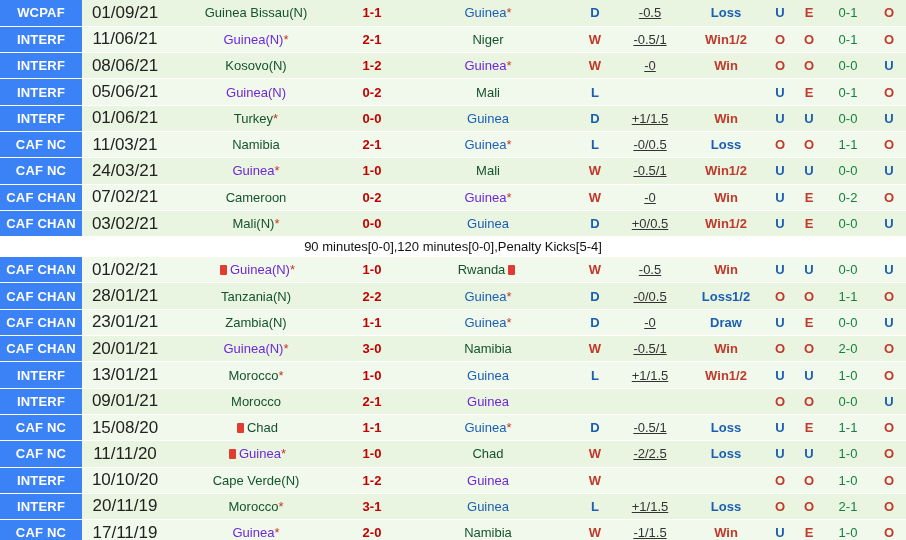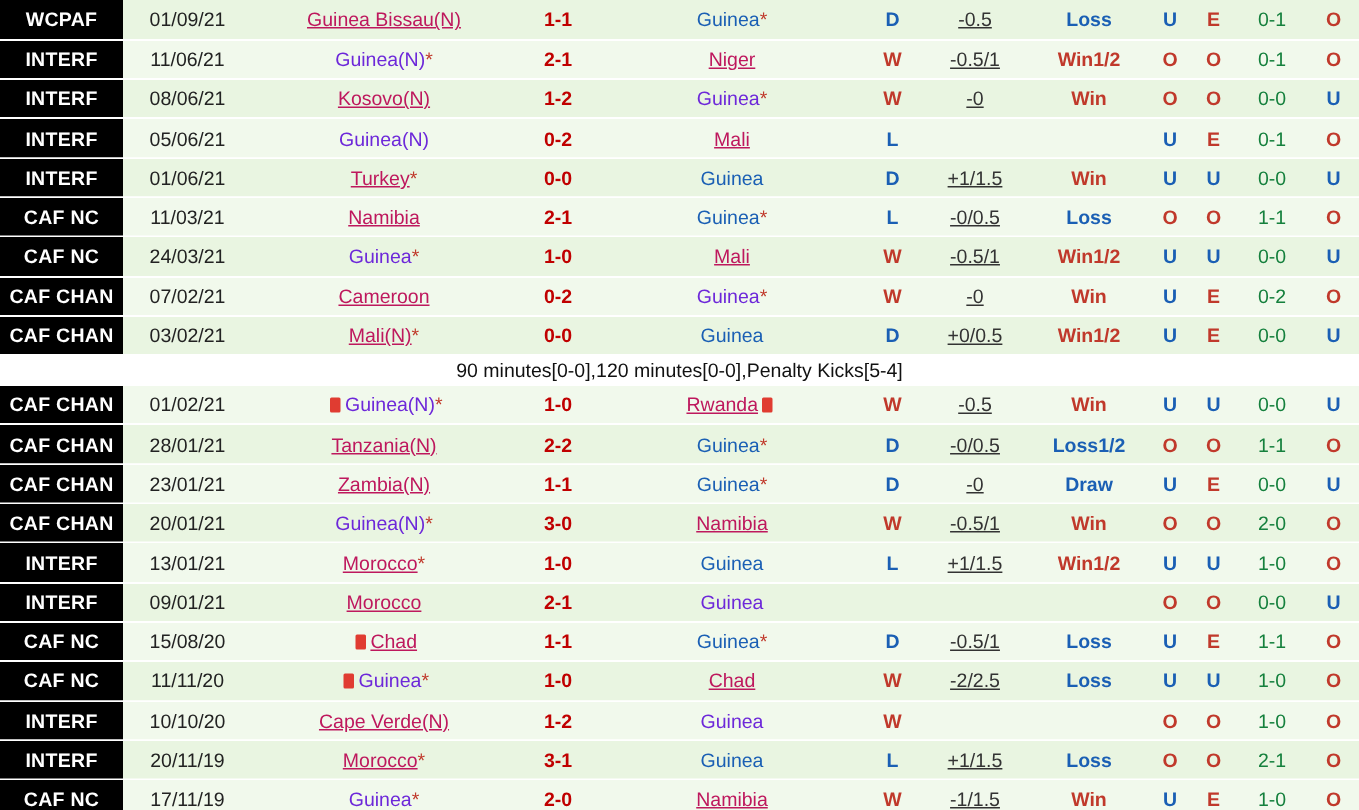--- a/index.html
+++ b/index.html
@@ -45,34 +45,34 @@
 
   .row-a td { background: #e9f5e1; }
   .row-b td { background: #f1f9ec; }
 
   td.comp {
     color: #ffffff;
     font-weight: bold;
     font-size: 13px;
     letter-spacing: 0.2px;
   }
-  .row-a td.comp, .row-b td.comp { background: #000000; }
-
-  td.date { color: #222; font-size: 13px; }
+  .row-a td.comp, .row-b td.comp { background: #3b82f6; }
+
+  td.date { color: #222; font-size: 17px; }
   td.team { font-size: 13px; }
   td.score { font-weight: bold; color: #c00000; font-size: 13px; }
   td.res { font-weight: bold; font-size: 13px; }
   td.hand { color: #333; font-size: 13px; text-decoration: underline; }
   td.hres { font-weight: bold; font-size: 13px; }
   td.small { font-size: 13px; font-weight: bold; }
   td.ou { color: #15803d; font-size: 13px; }
 
   .t-blue { color: #1a5fb4; }
   .t-red  { color: #6d28d9; }
-  .t-dark { color: #be185d; text-decoration: underline; }
+  .t-dark { color: #14532d; }
   .w { color: #c0392b; }
   .l { color: #1a5fb4; }
   .d { color: #1a5fb4; }
   .o { color: #c0392b; }
   .u { color: #1a5fb4; }
   .star { color: #c0392b; }
   .card {
     display: inline-block;
     width: 7px; height: 10px;
     background: #e03c31;

